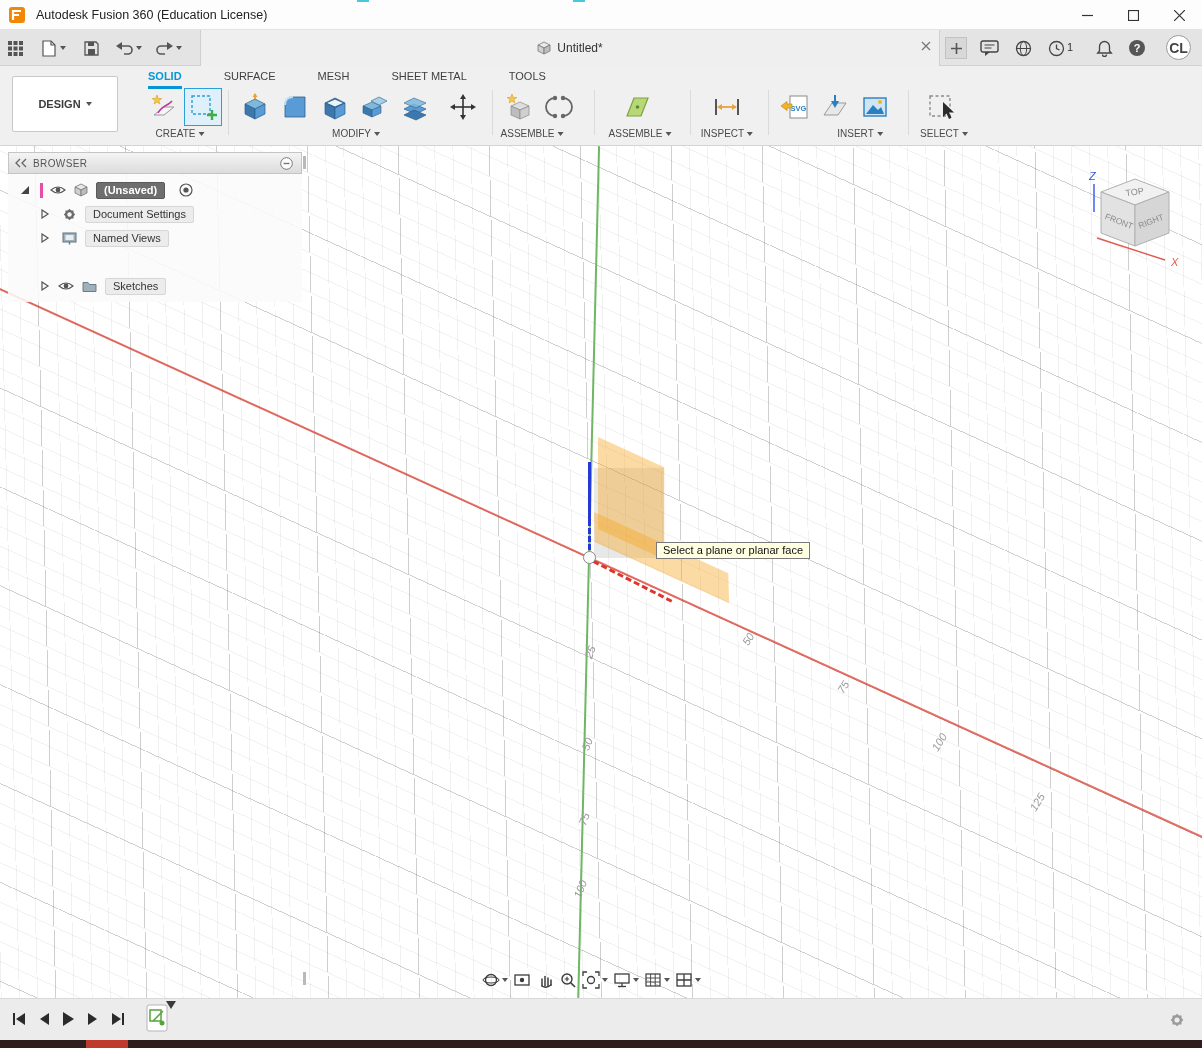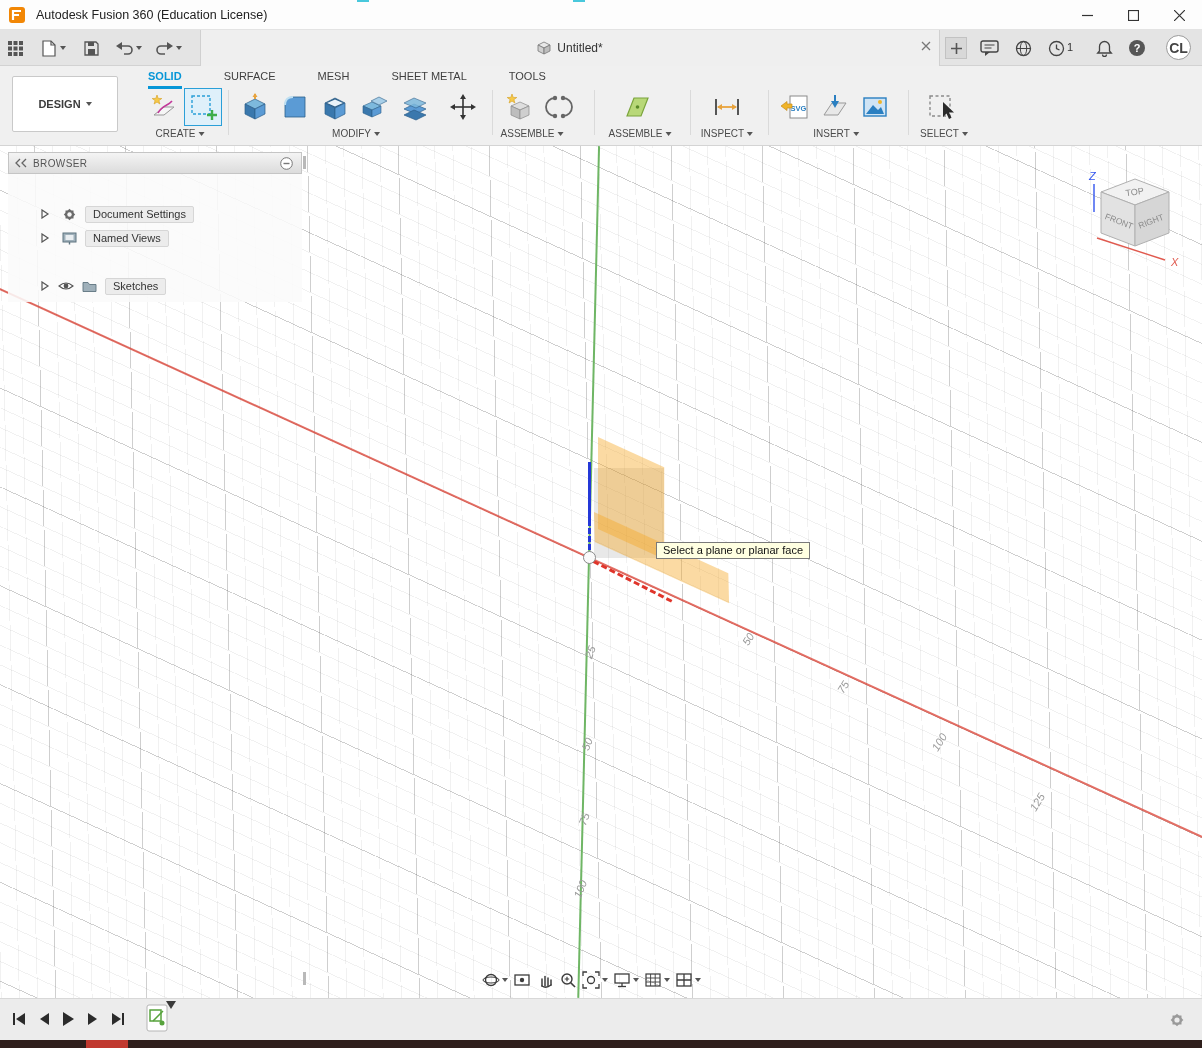--- a/index.html
+++ b/index.html
@@ -370,21 +370,21 @@
       <polygon points="14,15 10,8 18,8" fill="#2a7fc1"></polygon>
     </svg>
   </div>
   <div class="tool" style="left:858px">
     <svg width="28" height="28">
       <rect x="3" y="5" width="22" height="18" fill="#cfe4f5" stroke="#2a7fc1" stroke-width="1.4"></rect>
       <polygon points="5,21 12,12 17,17 20,14 23,21" fill="#2a7fc1"></polygon>
       <circle cx="19" cy="9" r="2" fill="#f0b429"></circle>
     </svg>
   </div>
-  <div class="grouplabel" style="left:836px">
+  <div class="grouplabel" style="left:860px">
     <span>INSERT</span>
       <span class="cdown"></span>
   </div>
 
   <div class="vsep" style="left:908px"></div>
 
   <div class="tool" style="left:926px">
     <svg width="30" height="30">
       <rect x="2" y="4" width="20" height="20" fill="none" stroke="#8a8a8a" stroke-width="1.4" stroke-dasharray="3 2.5"></rect>
       <polygon points="15,10 15,25 18.5,21.5 21,27 23.5,25.8 21,20.5 26,20.5" fill="#2b2b2b"></polygon>
@@ -427,20 +427,40 @@
       <svg width="12" height="10" style="margin:0 6px 0 6px">
         <path d="M5 1 L1 5 L5 9 M11 1 L7 5 L11 9" fill="none" stroke="#666" stroke-width="1.3"></path>
       </svg>
       <span>BROWSER</span>
       <svg width="13" height="13" style="margin-left:auto;margin-right:8px">
         <circle cx="6.5" cy="6.5" r="5.8" fill="#fff" stroke="#777"></circle>
           <line x1="3.5" y1="6.5" x2="9.5" y2="6.5" stroke="#777" stroke-width="1.4"></line>
       </svg>
     </div>
 
+    <div class="trow" style="top:26px">
+      <svg width="10" height="10" style="margin-left:12px">
+          <polygon points="1,9 9,9 9,1" fill="#444"></polygon>
+        </svg>
+      <div style="width:3px;height:15px;background:#e64ca8;margin-left:10px"></div>
+      <svg width="16" height="12" style="margin-left:7px">
+        <path d="M1 6 Q8 0 15 6 Q8 12 1 6 z" fill="#fff" stroke="#555" stroke-width="1.1"></path>
+          <circle cx="8" cy="6" r="2.4" fill="#555"></circle>
+      </svg>
+      <svg width="14" height="14" style="margin-left:8px">
+        <polygon points="7,1 13,4 7,7 1,4" fill="#e8e8e8" stroke="#777" stroke-width="0.8"></polygon>
+        <polygon points="1,4 7,7 7,13 1,10" fill="#d0d0d0" stroke="#777" stroke-width="0.8"></polygon>
+        <polygon points="13,4 7,7 7,13 13,10" fill="#bdbdbd" stroke="#777" stroke-width="0.8"></polygon>
+      </svg>
+      <span class="chip unsaved" style="margin-left:8px">(Unsaved)</span>
+      <svg width="14" height="14" style="margin-left:14px">
+        <circle cx="7" cy="7" r="6" fill="none" stroke="#555" stroke-width="1.2"></circle>
+          <circle cx="7" cy="7" r="2.6" fill="#555"></circle>
+      </svg>
+    </div>
 
     <div class="trow" style="top:50px">
       <svg width="10" height="10" style="margin-left:32px">
           <polygon points="2,1 8,5 2,9" fill="none" stroke="#555" stroke-width="1.2"></polygon>
         </svg>
       <svg width="15" height="15" style="margin-left:12px">
         <rect x="3.5" y="3.5" width="8" height="8" fill="#6b6b6b"></rect>
         <rect x="3.5" y="3.5" width="8" height="8" fill="#6b6b6b" transform="rotate(45 7.5 7.5)"></rect>
         <circle cx="7.5" cy="7.5" r="2.2" fill="#f6f6f6"></circle>
       </svg>

